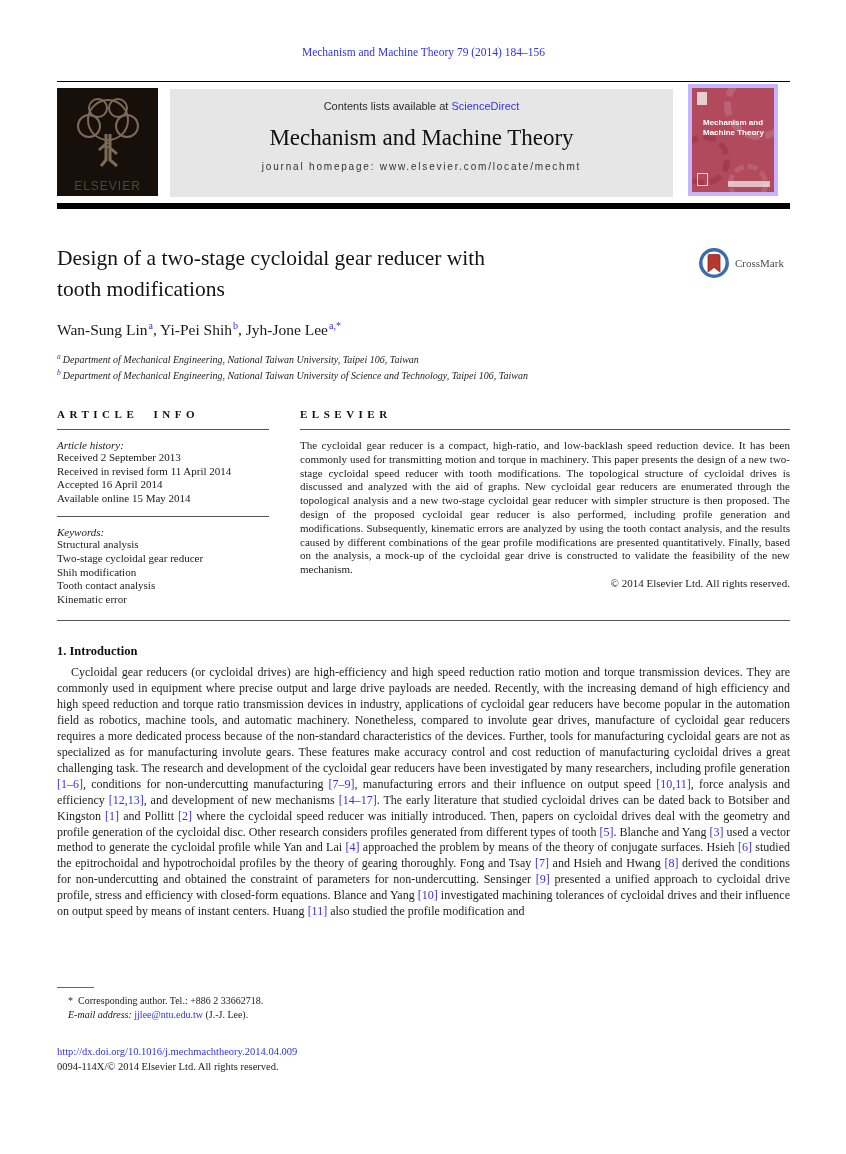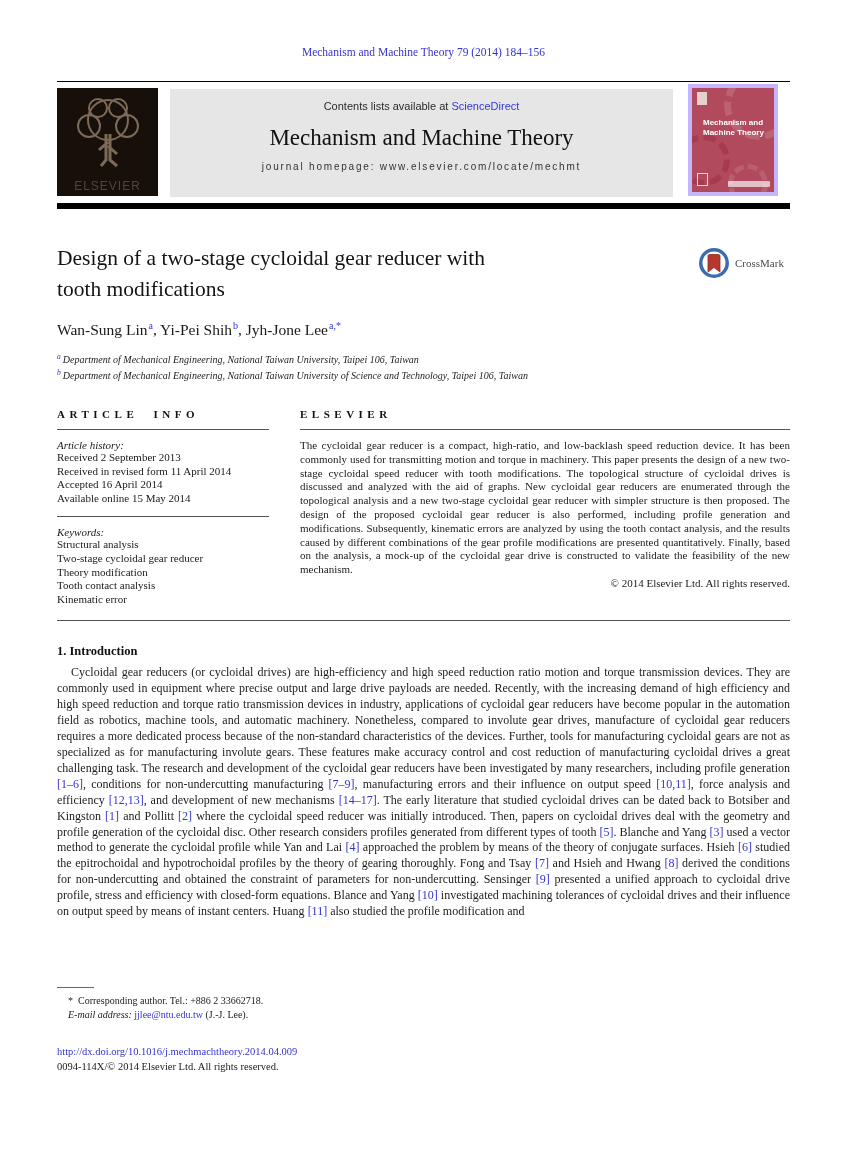--- a/index.html
+++ b/index.html
@@ -184,21 +184,21 @@
           <div>Received 2 September 2013</div>
           <div>Received in revised form 11 April 2014</div>
           <div>Accepted 16 April 2014</div>
           <div>Available online 15 May 2014</div>
         </div>
       <div class="mid-rule"></div>
       <div class="kw-label">Keywords:</div>
       <div class="kw-list">
           <div>Structural analysis</div>
           <div>Two-stage cycloidal gear reducer</div>
-          <div>Theory modification</div>
+          <div>Shih modification</div>
           <div>Tooth contact analysis</div>
           <div>Kinematic error</div>
         </div>
     </div>
     <div class="col-abstract">
       <div class="col-head">ELSEVIER</div>
       <div class="col-rule"></div>
       <div class="abstract-text">The cycloidal gear reducer is a compact, high-ratio, and low-backlash speed reduction device. It has been commonly used for transmitting motion and torque in machinery. This paper presents the design of a new two-stage cycloidal speed reducer with tooth modifications. The topological structure of cycloidal drives is discussed and analyzed with the aid of graphs. New cycloidal gear reducers are enumerated through the topological analysis and a new two-stage cycloidal gear reducer with simpler structure is then proposed. The design of the proposed cycloidal gear reducer is also performed, including profile generation and modifications. Subsequently, kinematic errors are analyzed by using the tooth contact analysis, and the results caused by different combinations of the gear profile modifications are presented quantitatively. Finally, based on the analysis, a mock-up of the cycloidal gear drive is constructed to validate the feasibility of the new mechanism.</div>
       <div class="copyright">© 2014 Elsevier Ltd. All rights reserved.</div>
     </div>

